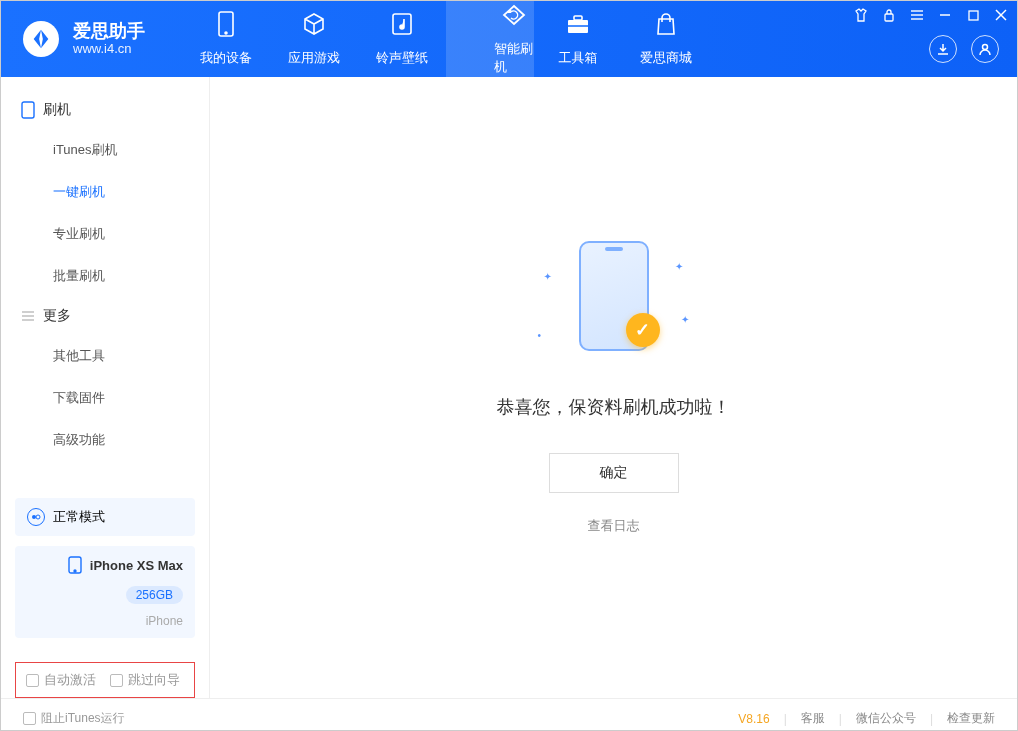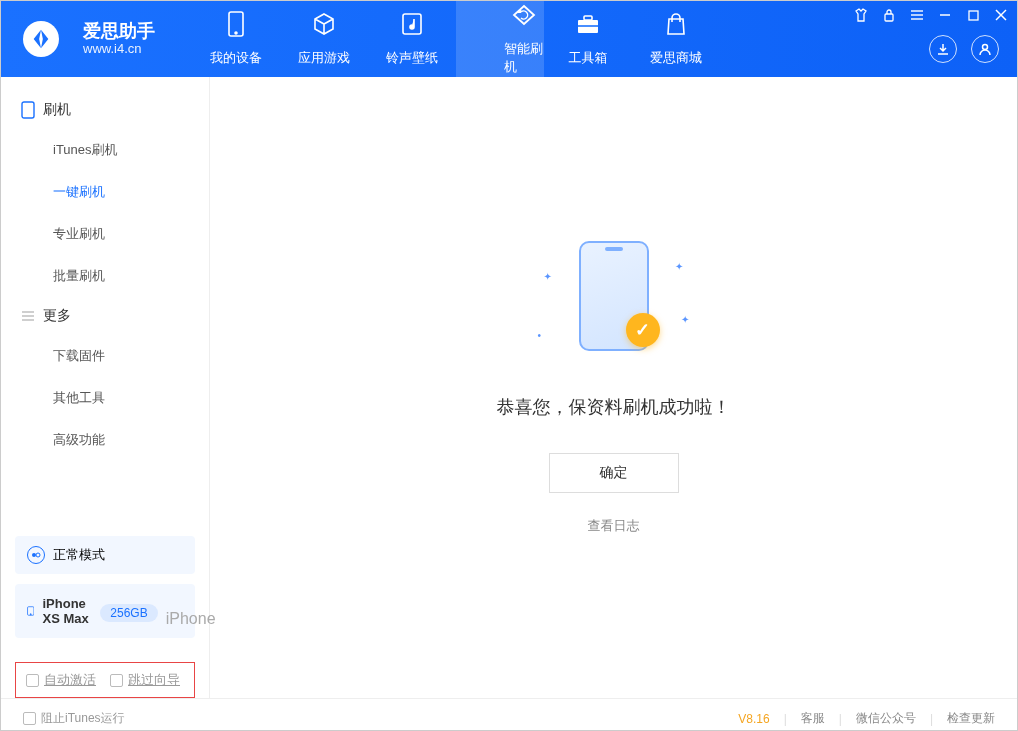--- a/index.html
+++ b/index.html
@@ -1,19 +1,19 @@
 <!DOCTYPE html>
 <html><head>
 <meta charset="utf-8">
 <style>
 * { margin: 0; padding: 0; box-sizing: border-box; font-family: "Microsoft YaHei", sans-serif; }
 body { background: #fff; width: 1018px; height: 731px; overflow: hidden; border: 1px solid #ccc; }
 
 .header { height: 76px; background: linear-gradient(to right, #1a71ff, #0d61f7); display: flex; align-items: center; color: #fff; position: relative; }
-.logo { display: flex; align-items: center; padding: 0 22px; gap: 24px; }
+.logo { display: flex; align-items: center; padding: 0 22px; gap: 14px; }
 .logo-icon { width: 36px; height: 36px; border-radius: 50%; background: #fff; display: flex; align-items: center; justify-content: center; color: #1a71ff; font-weight: bold; font-size: 18px; }
 .logo-text { font-size: 18px; font-weight: 600; line-height: 1.1; }
 .logo-sub { font-size: 13px; opacity: 0.9; }
 
 .nav { display: flex; height: 100%; margin-left: 15px; }
 .nav-item { width: 88px; display: flex; flex-direction: column; align-items: center; justify-content: center; gap: 12px; cursor: pointer; font-size: 13px; }
 .nav-item.active { background: rgba(255,255,255,0.16); padding-left: 48px; }
 .nav-icon { width: 26px; height: 26px; display: flex; align-items: center; justify-content: center; }
 
 .window-controls { position: absolute; right: 8px; top: 6px; display: flex; gap: 12px; font-size: 13px; }
@@ -23,26 +23,26 @@
 
 .body-wrap { display: flex; height: calc(100% - 76px - 32px); }
 .sidebar { width: 209px; border-right: 1px solid #eee; padding-top: 14px; display: flex; flex-direction: column; }
 .sb-section-title { display: flex; align-items: center; gap: 8px; padding: 10px 20px; font-size: 14px; color: #333; }
 .sb-item { padding: 12px 20px 12px 52px; font-size: 13px; color: #555; cursor: pointer; }
 .sb-item.active { color: #1a71ff; }
 .sb-spacer { flex: 1; }
 
 .device-boxes { padding: 0 14px 14px; }
 .device-box { background: #f2f7ff; border-radius: 4px; padding: 10px 12px; margin-bottom: 10px; font-size: 13px; display: flex; align-items: center; gap: 8px; }
-.device-box.info { flex-direction: row; align-items: center; }
+.device-box.info { flex-direction: column; align-items: flex-end; }
 .mode-icon { width: 18px; height: 18px; border-radius: 50%; border: 1.5px solid #1a71ff; display: flex; align-items: center; justify-content: center; }
 .badge { background: #dbe9ff; color: #1a71ff; border-radius: 10px; padding: 2px 10px; font-size: 12px; margin-top: 4px; }
-.dev-sub { color: #aaa; font-size: 16px; margin-top: 16px; }
-
-.check-row { border: 1.5px solid #e84545; margin: 0 14px 0px; padding: 8px 10px; display: flex; gap: 14px; font-size: 13px; color: #999; text-decoration: underline; }
+.dev-sub { color: #aaa; font-size: 12px; margin-top: 2px; }
+
+.check-row { border: 1.5px solid #e84545; margin: 0 14px 0px; padding: 8px 10px; display: flex; gap: 14px; font-size: 13px; color: #999; }
 .chk { display: flex; align-items: center; gap: 5px; }
 .chkbox { width: 13px; height: 13px; border: 1px solid #bbb; border-radius: 2px; }
 
 .main { flex: 1; display: flex; flex-direction: column; align-items: center; justify-content: center; }
 .illus { position: relative; width: 160px; height: 120px; margin-bottom: 34px; }
 .phone { position: absolute; left: 50%; top: 0; transform: translateX(-50%); width: 70px; height: 110px; border: 2px solid #7fb0ff; border-radius: 10px; background: linear-gradient(160deg,#e9f2ff,#d3e5ff); }
 .phone::before { content:""; position:absolute; left:50%; top:4px; transform:translateX(-50%); width:18px; height:4px; background:#7fb0ff; border-radius:3px; }
 .sparkle { position: absolute; color: #5a95ff; font-size: 10px; }
 .s1 { left: 10px; top: 30px; } .s2 { right: 10px; top: 20px; } .s3 { left: 4px; bottom: 20px; } .s4 { right: 4px; bottom: 36px; }
 .check-badge { position: absolute; right: 34px; bottom: 14px; width: 34px; height: 34px; border-radius: 50%; background: #ffb61e; display: flex; align-items: center; justify-content: center; color: #fff; font-size: 18px; font-weight: bold; box-shadow: 0 2px 6px rgba(255,182,30,0.5); }
@@ -195,22 +195,22 @@
     <div class="sb-item">批量刷机</div>
 
     <div class="sb-section-title">
       <svg width="14" height="12" viewBox="0 0 14 12" stroke="#bbb" stroke-width="1.4">
           <line x1="1" y1="2" x2="13" y2="2"></line>
           <line x1="1" y1="6" x2="13" y2="6"></line>
           <line x1="1" y1="10" x2="13" y2="10"></line>
         </svg>
       <span>更多</span>
     </div>
+    <div class="sb-item">其他工具</div>
     <div class="sb-item">下载固件</div>
-    <div class="sb-item">其他工具</div>
     <div class="sb-item">高级功能</div>
 
     <div class="sb-spacer"></div>
 
     <div class="device-boxes">
       <div class="device-box">
         <div class="mode-icon">
             <svg width="10" height="10" viewBox="0 0 10 10" fill="#1a71ff">
               <circle cx="3" cy="5" r="2"></circle>
               <circle cx="7" cy="5" r="2" fill="none" stroke="#1a71ff"></circle>

